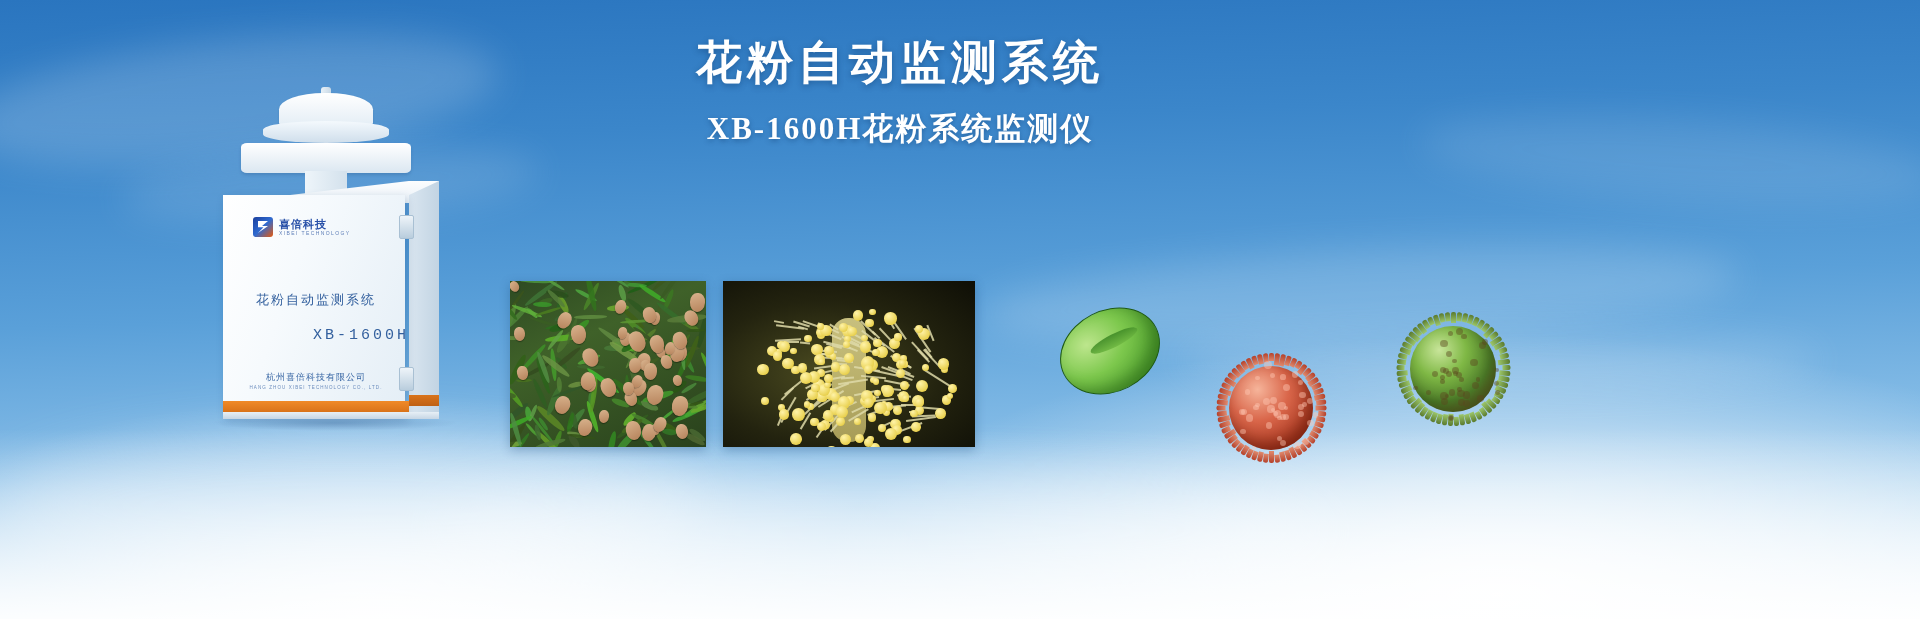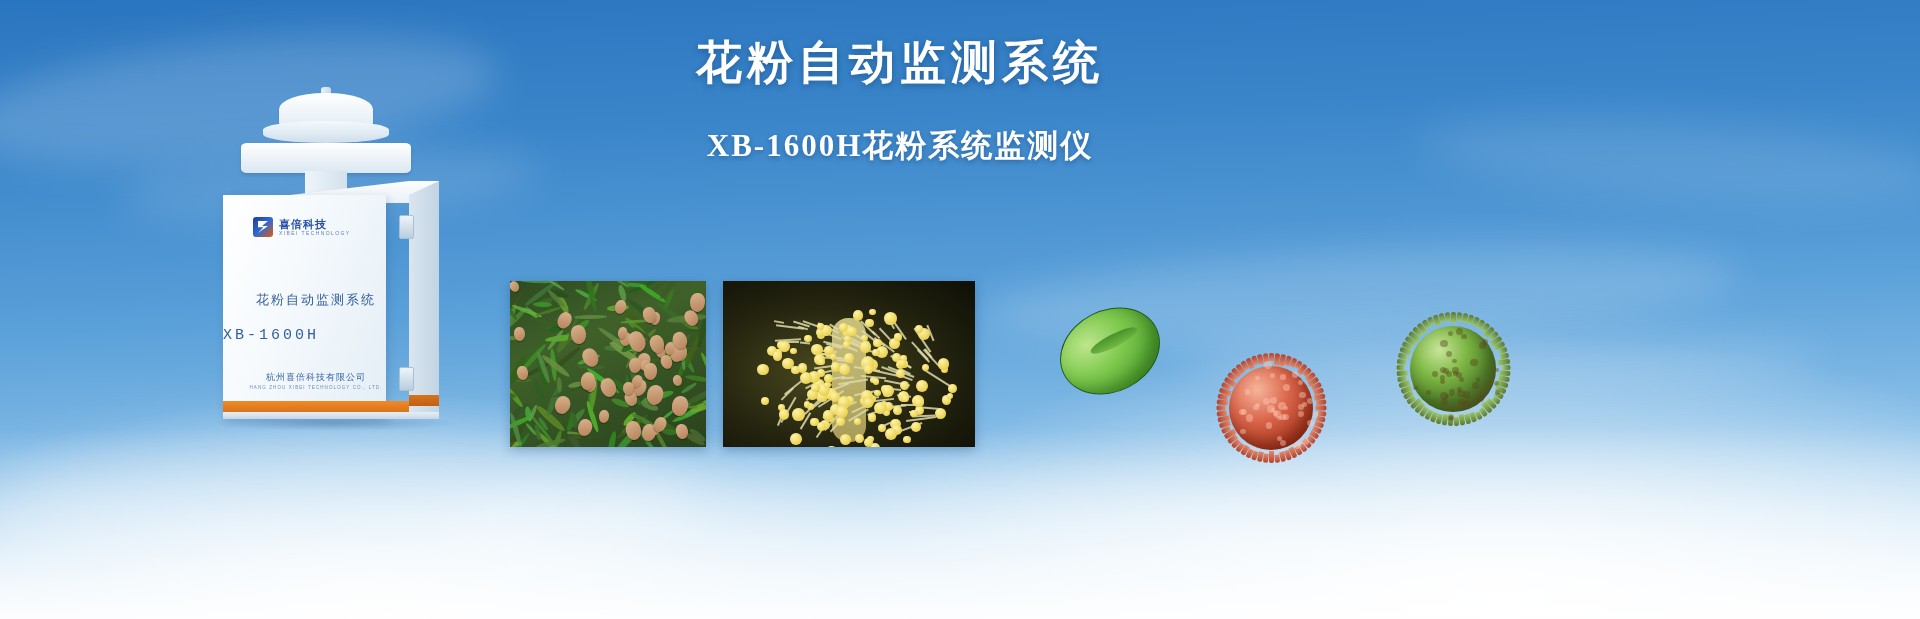--- a/index.html
+++ b/index.html
@@ -27,21 +27,21 @@
         background:linear-gradient(to top,rgba(255,255,255,.92),rgba(255,255,255,0));}
 
   
   .headings{position:absolute;left:600px;top:34px;width:600px;text-align:center;}
   .h-main{
     font-size:46px;font-weight:bold;color:#ffffff;letter-spacing:5px;
     line-height:1.25;text-shadow:0 2px 6px rgba(10,50,100,.45);
     white-space:nowrap;
   }
   .h-sub{
-    margin-top:33px;font-family:"Liberation Serif","DejaVu Serif",serif;
+    margin-top:16px;font-family:"Liberation Serif","DejaVu Serif",serif;
     font-size:31px;font-weight:bold;color:#ffffff;letter-spacing:2px;
     text-shadow:0 2px 5px rgba(10,50,100,.4);white-space:nowrap;
   }
   .h-desc{
     margin-top:22px;font-size:30px;font-weight:bold;color:#ffffff;letter-spacing:2px;
     text-shadow:0 2px 5px rgba(10,50,100,.4);white-space:nowrap;
   }
 
   
   .device{position:absolute;left:205px;top:85px;width:250px;height:340px;}
@@ -57,21 +57,21 @@
   .dev-cap{
     position:absolute;left:74px;top:8px;width:94px;height:34px;
     background:linear-gradient(180deg,#ffffff,#e3edf5);border-radius:48% 48% 12% 12%;
     box-shadow:0 1px 2px rgba(40,80,130,.25);
   }
   .dev-stem{position:absolute;left:116px;top:2px;width:10px;height:30px;
     background:linear-gradient(90deg,#e8f1f8,#c9d9e6);border-radius:3px;}
   .dev-neck{position:absolute;left:100px;top:86px;width:42px;height:26px;
     background:linear-gradient(90deg,#eef5fa,#d3e1ec);}
   .dev-face{
-    position:absolute;left:18px;top:110px;width:163px;height:222px;
+    position:absolute;left:18px;top:110px;width:182px;height:222px;
     background:linear-gradient(110deg,#ffffff 0%,#f6fafd 38%,#e4eef6 100%);
     box-shadow:2px 3px 8px rgba(30,70,120,.22);
   }
   .dev-side{
     position:absolute;left:204px;top:96px;width:30px;height:236px;
     background:linear-gradient(90deg,#dae6f0,#c2d4e3);
     clip-path:polygon(0 14px,100% 0,100% 100%,0 100%);
   }
   .dev-topface{
     position:absolute;left:18px;top:96px;width:216px;height:22px;
@@ -83,21 +83,21 @@
     width:20px;height:20px;border-radius:3px;flex:none;
     background:linear-gradient(135deg,#1b3f9c 0%,#2f6ad0 50%,#e8590c 100%);
     position:relative;
   }
   .logo-mark::after{content:"";position:absolute;left:5px;top:4px;width:10px;height:12px;
     background:#fff;clip-path:polygon(0 0,100% 0,40% 42%,100% 42%,0 100%,55% 52%,0 52%);}
   .logo-cn{font-size:11px;font-weight:bold;color:#2850a8;letter-spacing:1px;line-height:1.1;}
   .logo-en{font-size:5px;color:#5f7fb8;letter-spacing:1.4px;line-height:1.1;margin-top:1px;}
   .dev-t1{position:absolute;left:0;top:96px;width:186px;text-align:center;
     font-size:13px;color:#33609e;letter-spacing:2px;}
-  .dev-t2{position:absolute;left:0;top:132px;width:186px;text-align:left;
+  .dev-t2{position:absolute;left:0;top:132px;width:186px;text-align:right;
     font-size:15px;color:#33609e;letter-spacing:3px;font-family:"Liberation Mono","DejaVu Sans Mono",monospace;}
   .dev-t3{position:absolute;left:0;top:176px;width:186px;text-align:center;
     font-size:9px;color:#3a68a5;letter-spacing:1px;}
   .dev-t4{position:absolute;left:0;top:190px;width:186px;text-align:center;
     font-size:4.5px;color:#6b8cbd;letter-spacing:1.1px;}
   .dev-latch{
     position:absolute;width:13px;height:22px;border-radius:2px;
     background:linear-gradient(180deg,#eef4f9,#b9cddd);border:1px solid #a9c0d3;
   }
   .latch-a{left:194px;top:130px;}

